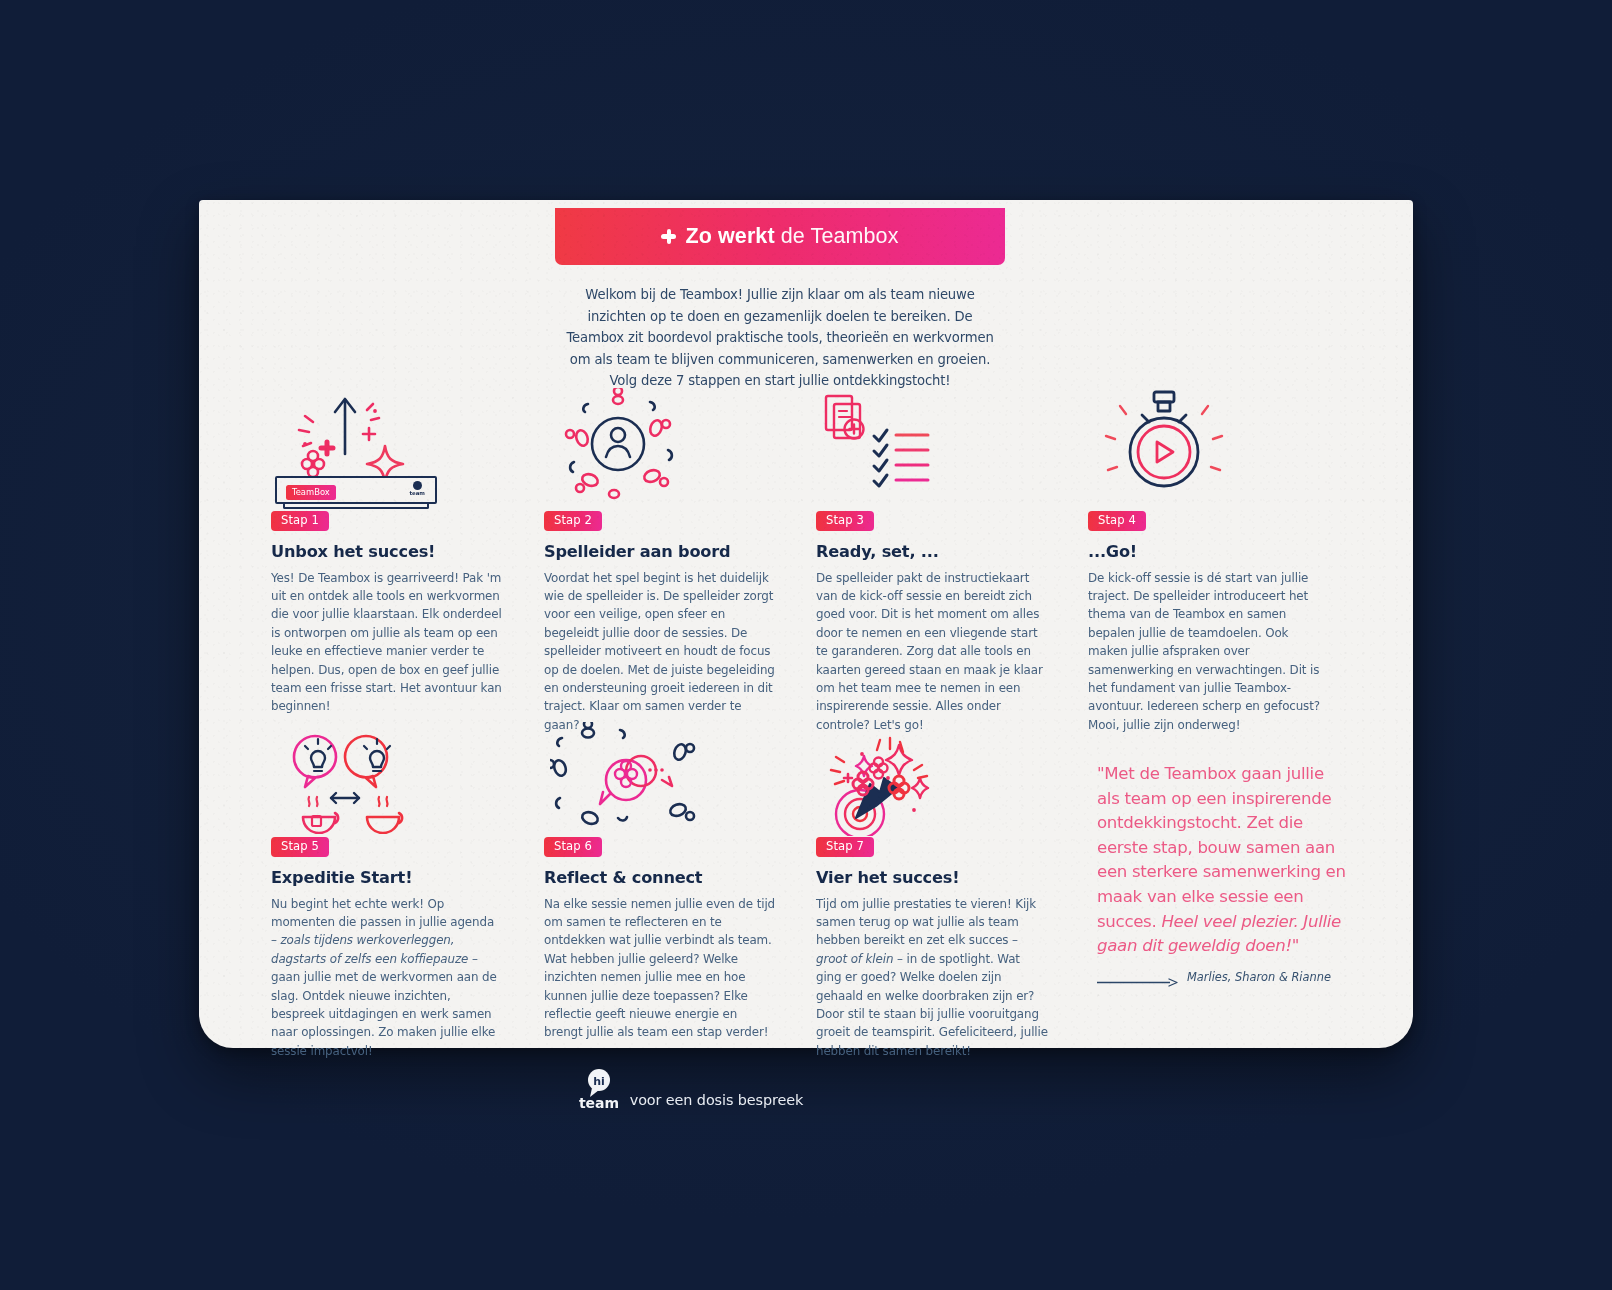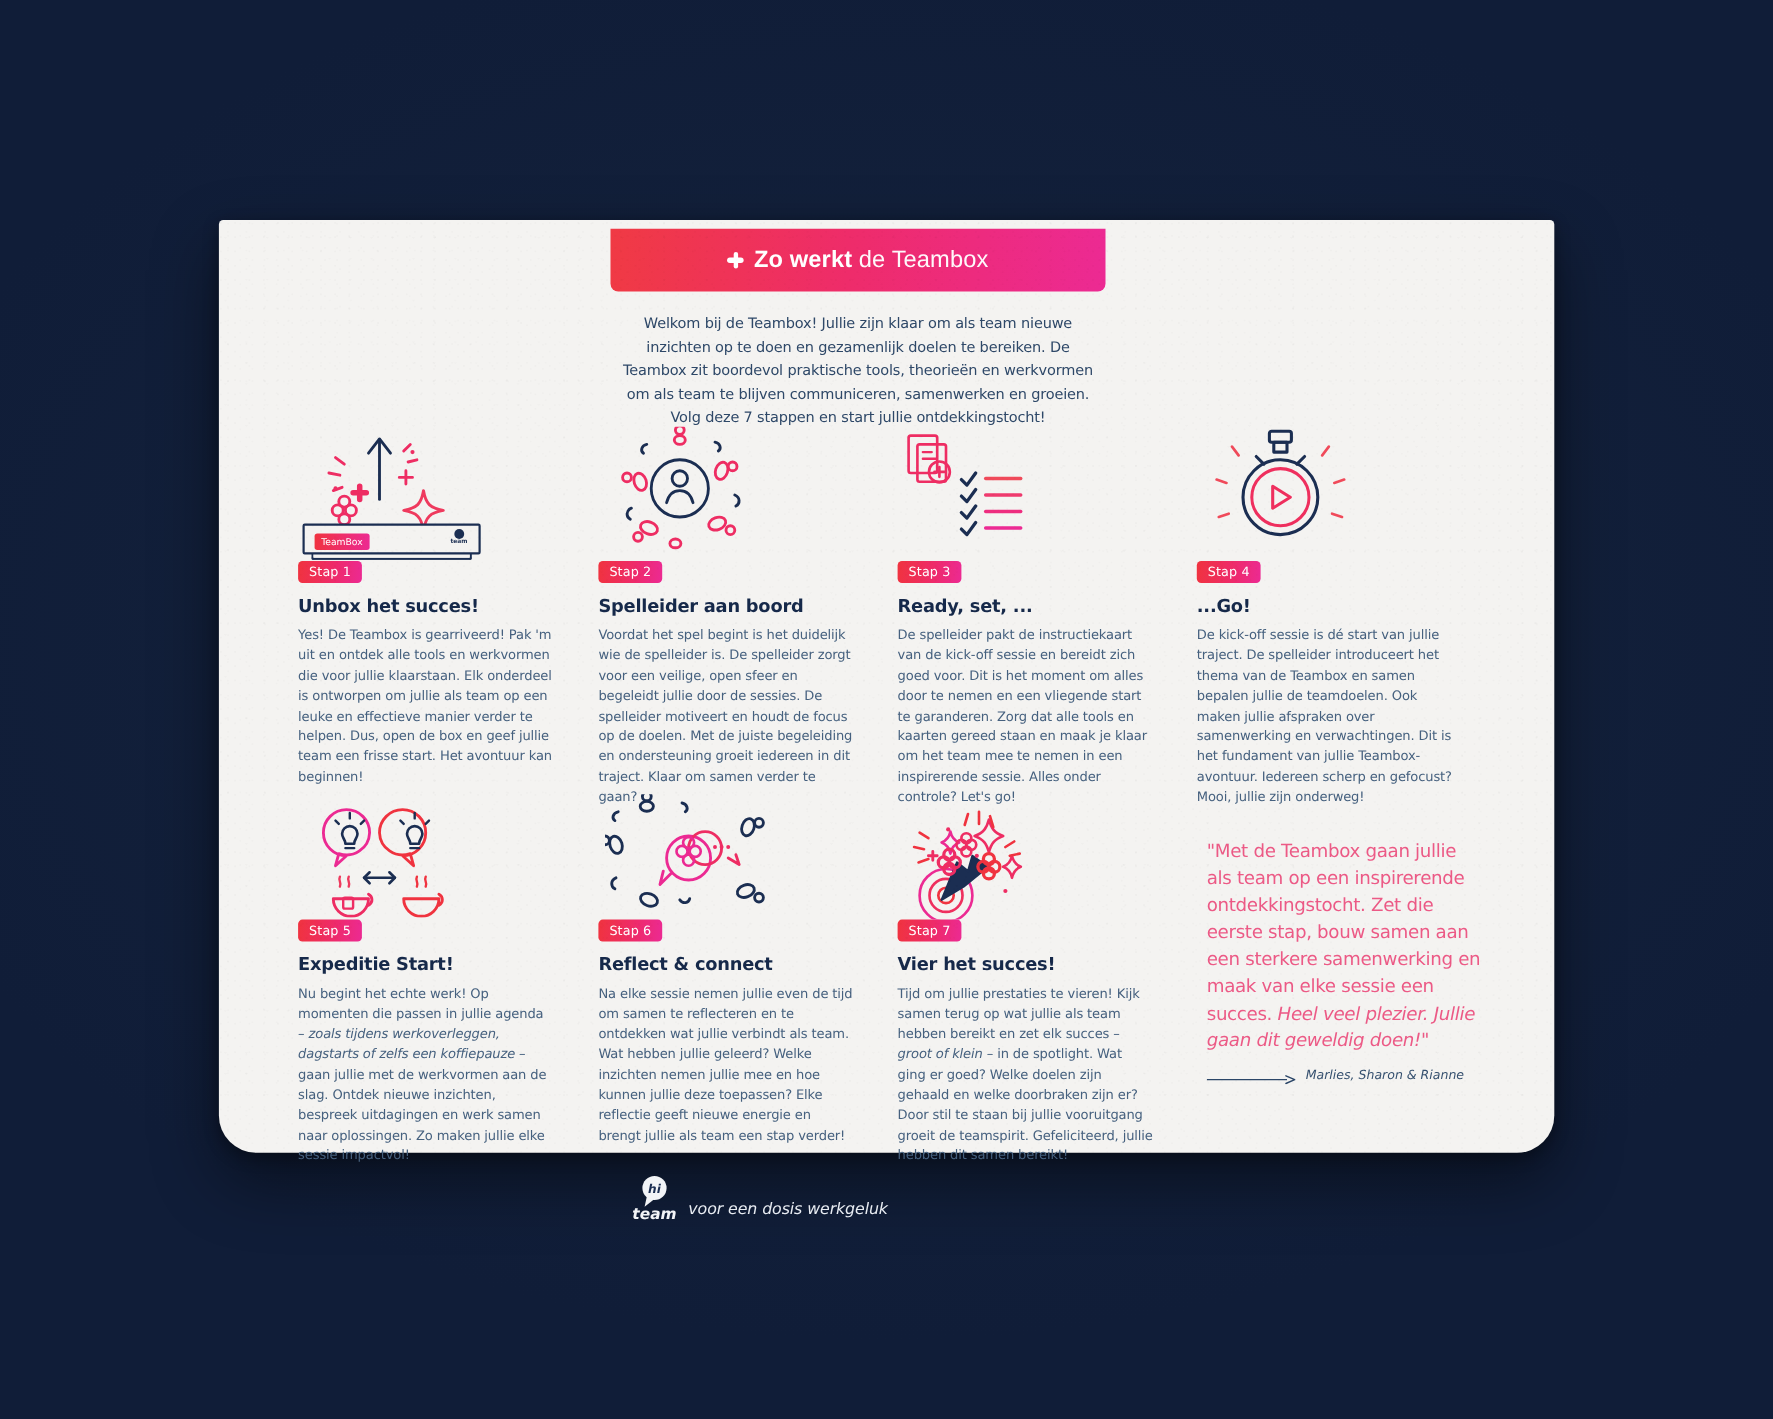--- a/index.html
+++ b/index.html
@@ -137,21 +137,21 @@
   .arrow-line { position: relative; width: 82px; height: 9px; flex: none; }
   #quote-attrib .name {
     font-size: 11.4px; font-style: italic; color: #35506f;
     font-family: "DejaVu Sans", sans-serif;
   }
 
   
   #footer {
     position: absolute;
     left: 0; top: 1068px; width: 1380px;
-    display: flex; align-items: flex-end; justify-content: center; gap: 9px; font-style: italic;
+    display: flex; align-items: flex-end; justify-content: center; gap: 9px;
   }
   #footer .logo-wrap { position: relative; width: 44px; height: 42px; }
   #footer .tagline {
     color: #e8ecf2; font-size: 14.4px; font-weight: 400;
     font-family: "DejaVu Sans", sans-serif;
     padding-bottom: 2px; letter-spacing: -.1px;
   }
 
   
   .boxlabel {
@@ -406,15 +406,15 @@
 
   <div id="footer">
     <div class="logo-wrap">
       <svg width="44" height="42" viewBox="0 0 44 42">
         <circle cx="22" cy="12" r="11" fill="#f2f4f7"></circle>
         <path d="M15 20 L13 29 L22 22 Z" fill="#f2f4f7"></path>
         <text x="22" y="16.5" text-anchor="middle" font-family="DejaVu Sans, sans-serif" font-size="11" font-weight="700" fill="#1b2e52">hi</text>
         <text x="22" y="40" text-anchor="middle" font-family="DejaVu Sans, sans-serif" font-size="14" font-weight="700" fill="#f2f4f7">team</text>
       </svg>
     </div>
-    <span class="tagline">voor een dosis werkgeluk</span>
+    <span class="tagline">voor een dosis bespreek</span>
   </div>
 </div>
 
 </body></html>

